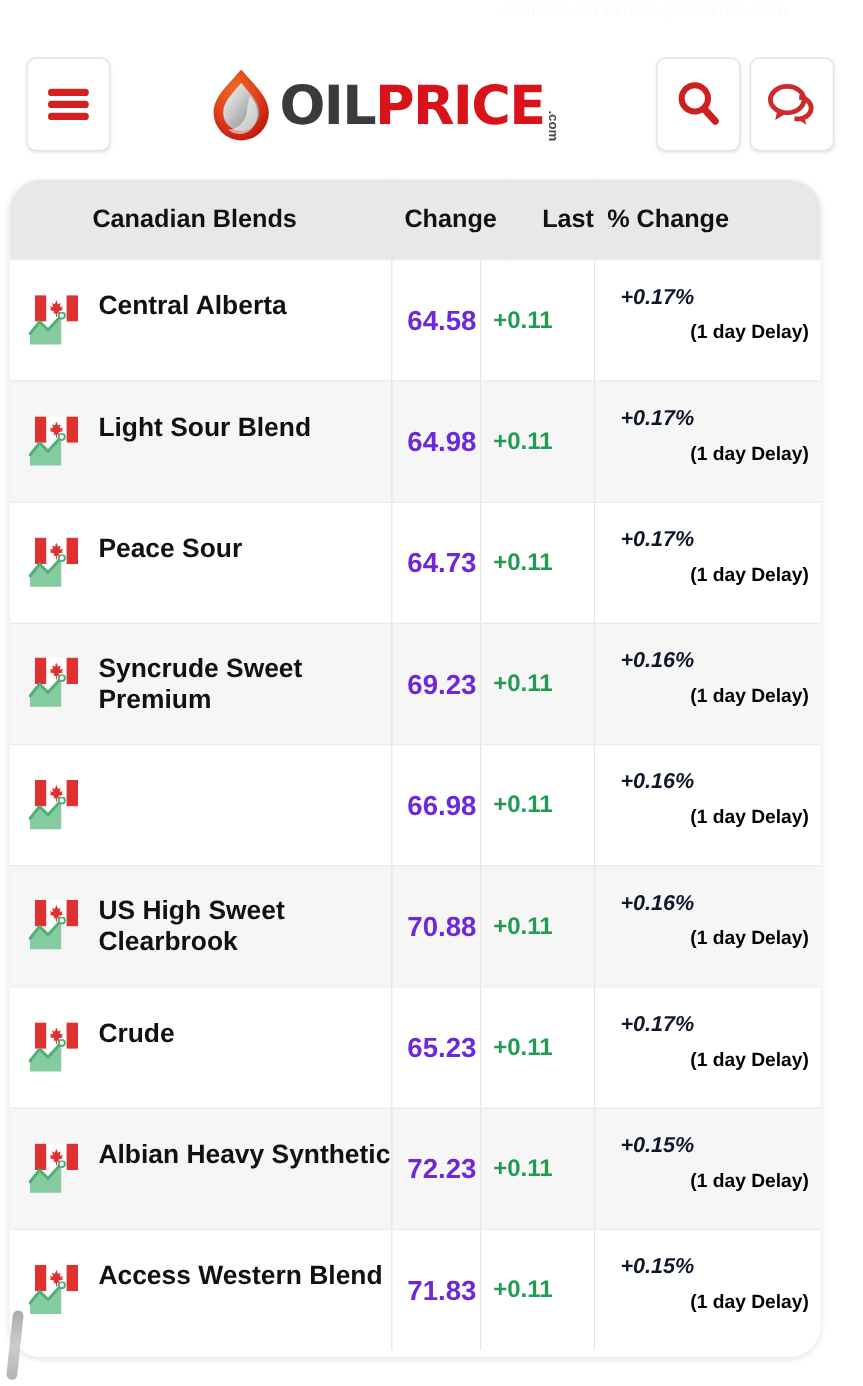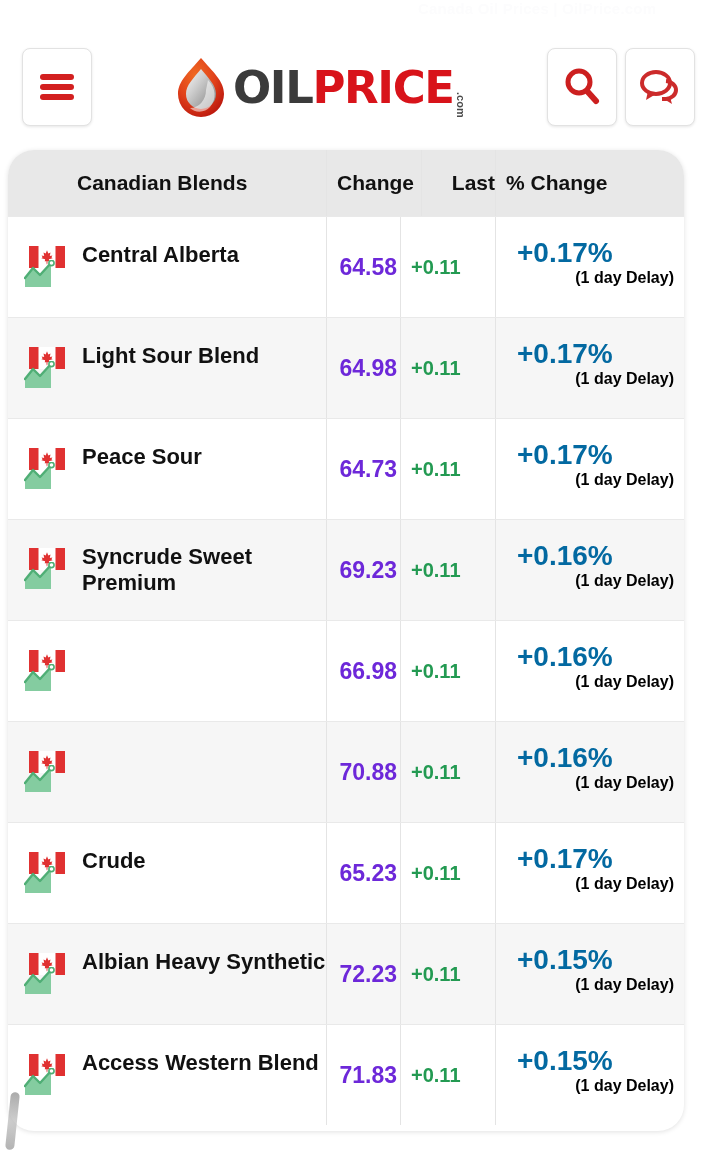--- a/index.html
+++ b/index.html
@@ -98,21 +98,21 @@
   .blend-name{
     font-size:22px; font-weight:bold; color:#111; line-height:26px;
   }
 
   .last-val{ font-size:23px; font-weight:bold; color:#6d28d9; text-align:right; width:100%; padding-right:3px;}
   .chg-val { font-size:20px; font-weight:bold; color:#239a52; }
 
   .pct-box{ width:100%; height:100%; position:relative; }
   .pct-val{
     position:absolute; left:11px; top:20px;
-    font-size:28px; font-weight:bold; color:#0369a1;
+    font-size:18px; font-weight:bold; color:#0f172a;font-style:italic;
   }
   .pct-delay{
     position:absolute; right:10px; top:52px;
     font-size:16px; font-weight:bold; color:#000000; white-space:nowrap;
   }
 
   
   .scroll-artifact{
     position:absolute; left:8px; top:1092px; width:9px; height:58px;
     background:linear-gradient(180deg,#8f8f8f,#bdbdbd,#9a9a9a);
@@ -357,20 +357,21 @@
    <rect x="0" y="0" width="9.5" height="22" fill="#e03131"></rect>
    <rect x="26.5" y="0" width="9.5" height="22" fill="#e03131"></rect>
    <path d="M18 4.2 L19.3 7.6 L21.5 6.6 L20.8 9.9 L23.4 9.4 L22.4 11.3 L23.6 12.2 L19.9 13.3 L20.2 15.6 L18.6 15.0 L18.3 18.2 L17.7 18.2 L17.4 15.0 L15.8 15.6 L16.1 13.3 L12.4 12.2 L13.6 11.3 L12.6 9.4 L15.2 9.9 L14.5 6.6 L16.7 7.6 Z" fill="#e03131"></path>
  </svg>
                 <svg viewBox="0 0 34 28" class="spark">
    <path d="M1 27 L1 18 L9 8 L16 15 L27 3 L27 27 Z" fill="#84ccA0"></path>
    <polyline points="1,18 9,8 16,15 27,3" fill="none" stroke="#4fae75" stroke-width="2.4" stroke-linejoin="round" stroke-linecap="round"></polyline>
    <circle cx="27.5" cy="3" r="2.6" fill="#ffffff" stroke="#4fae75" stroke-width="1.6"></circle>
  </svg>
               </span>
+              <span class="blend-name">US High Sweet Clearbrook</span>
             </div>
           </div>
           <div class="cell c-last">
             <span class="last-val">70.88</span>
           </div>
           <div class="cell c-chg">
             <span class="chg-val">+0.11</span>
           </div>
           <div class="cell c-pct">
             <span class="pct-box">

